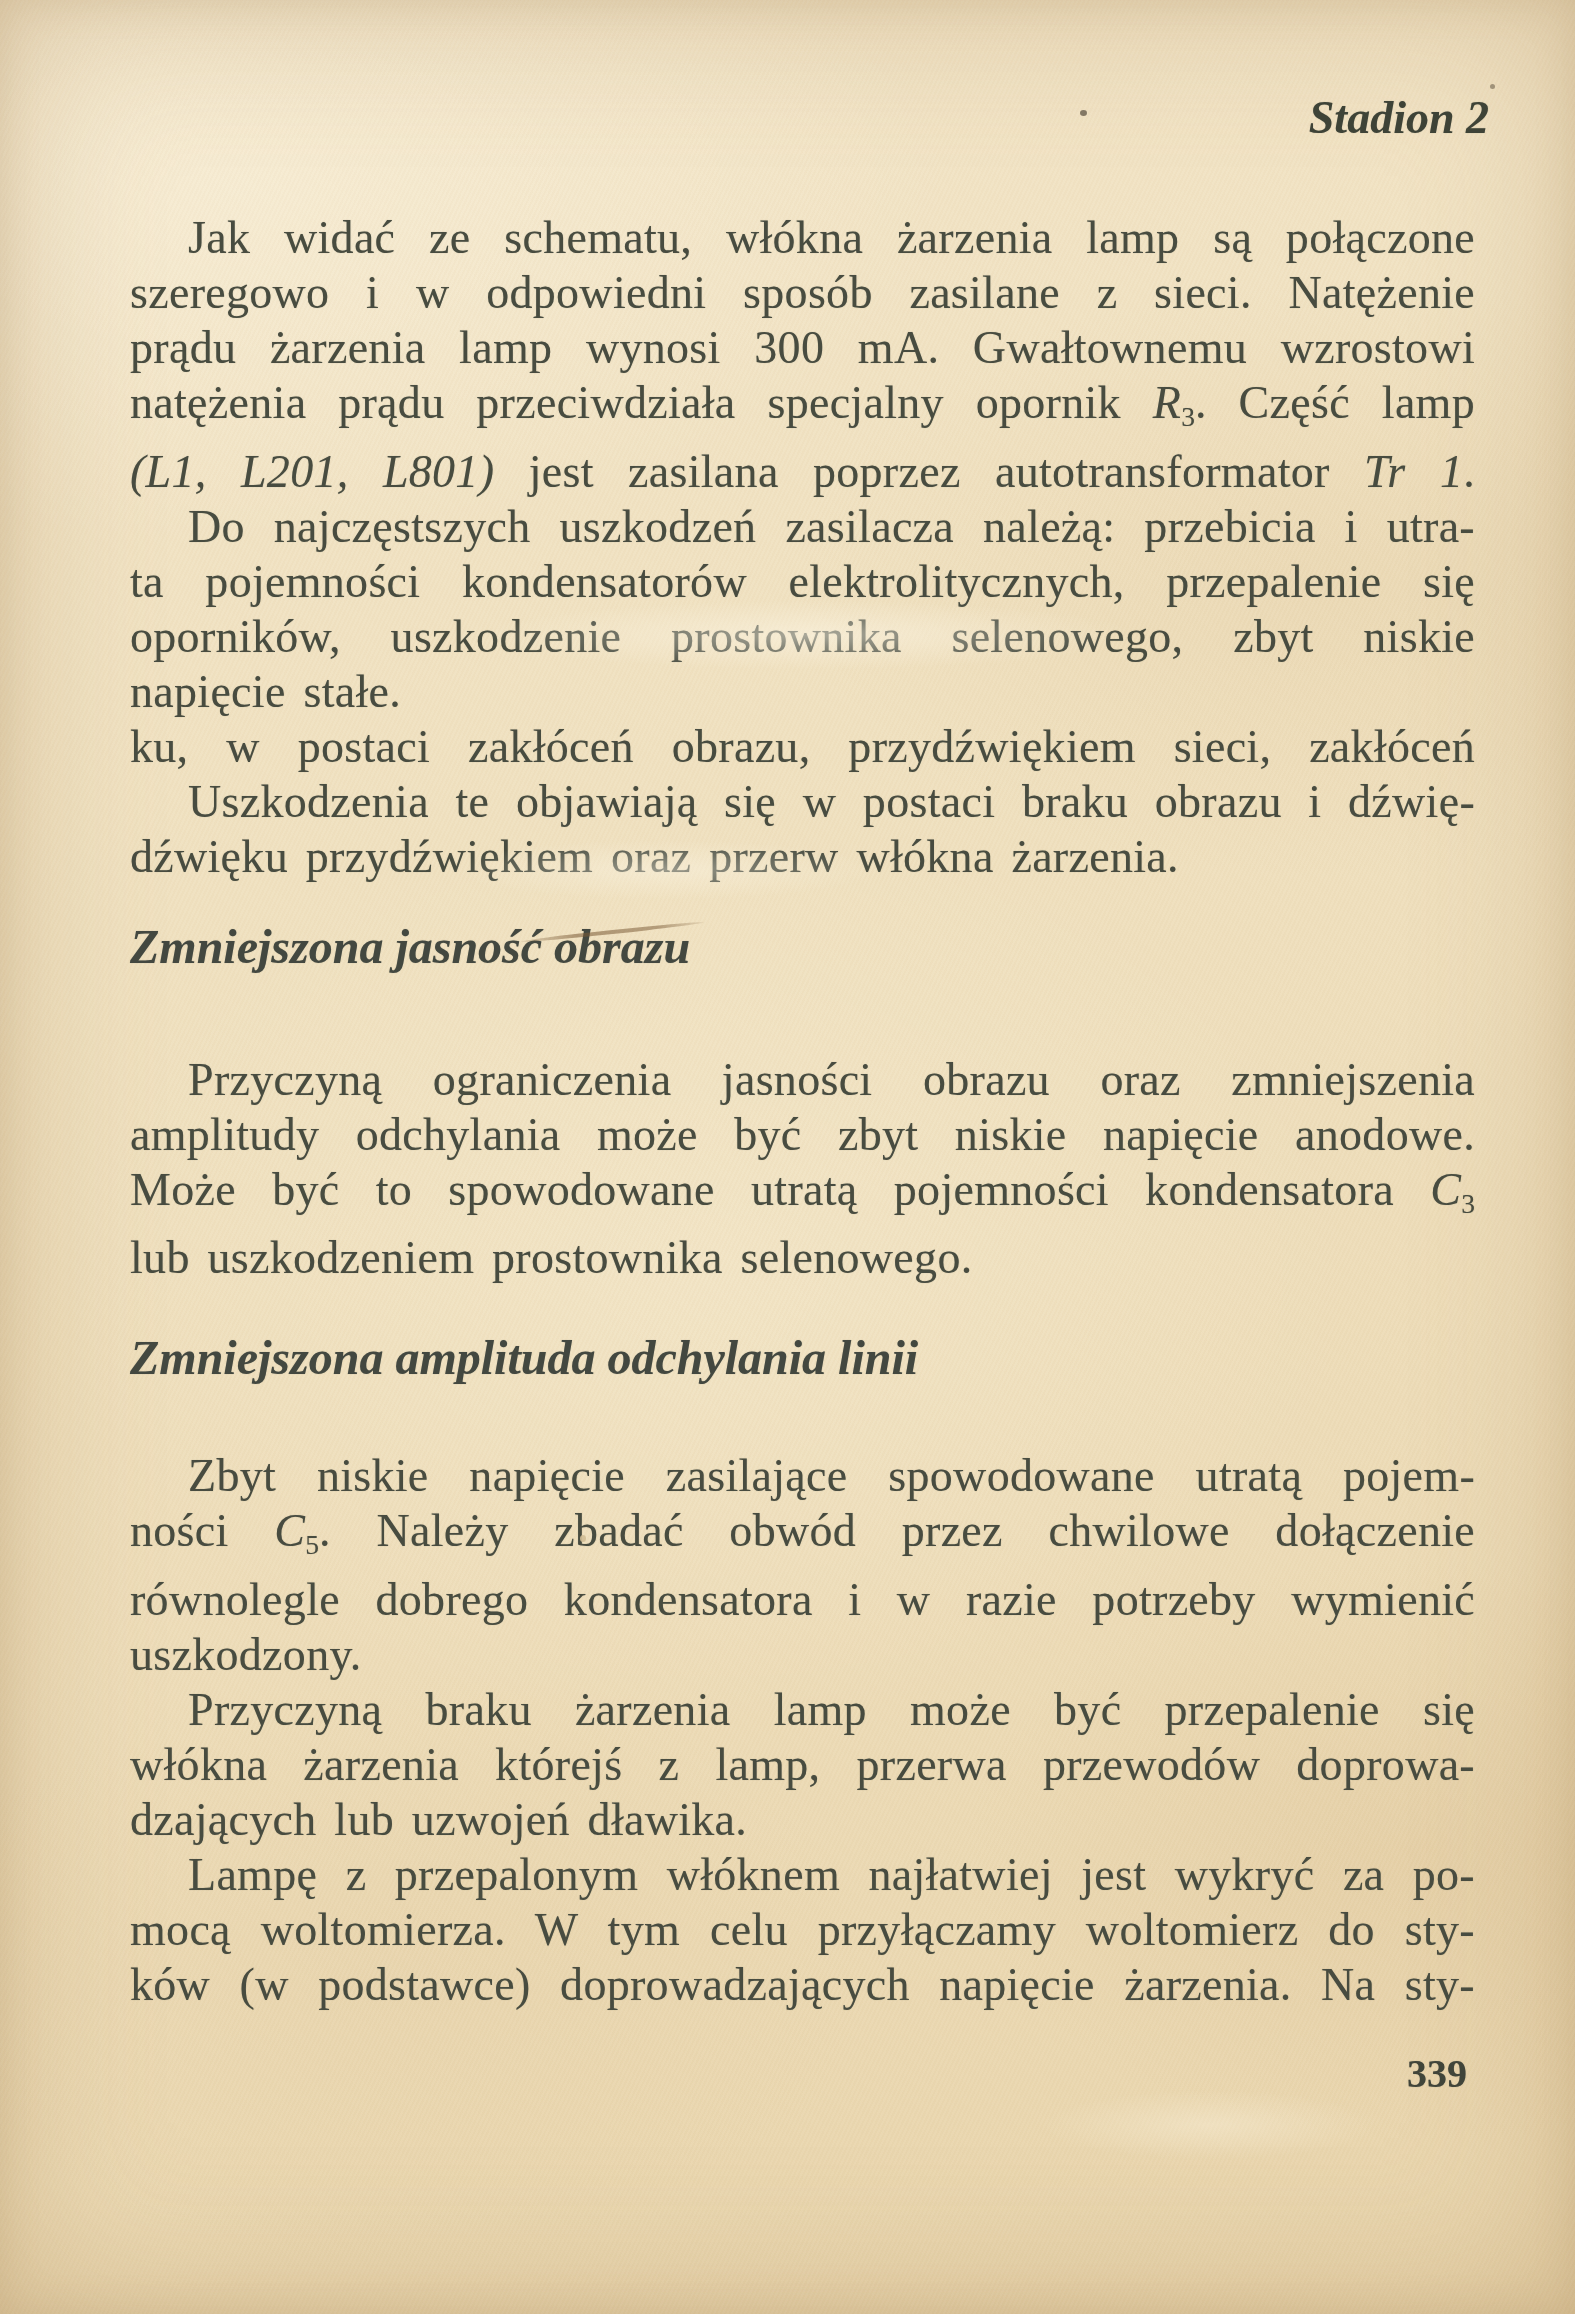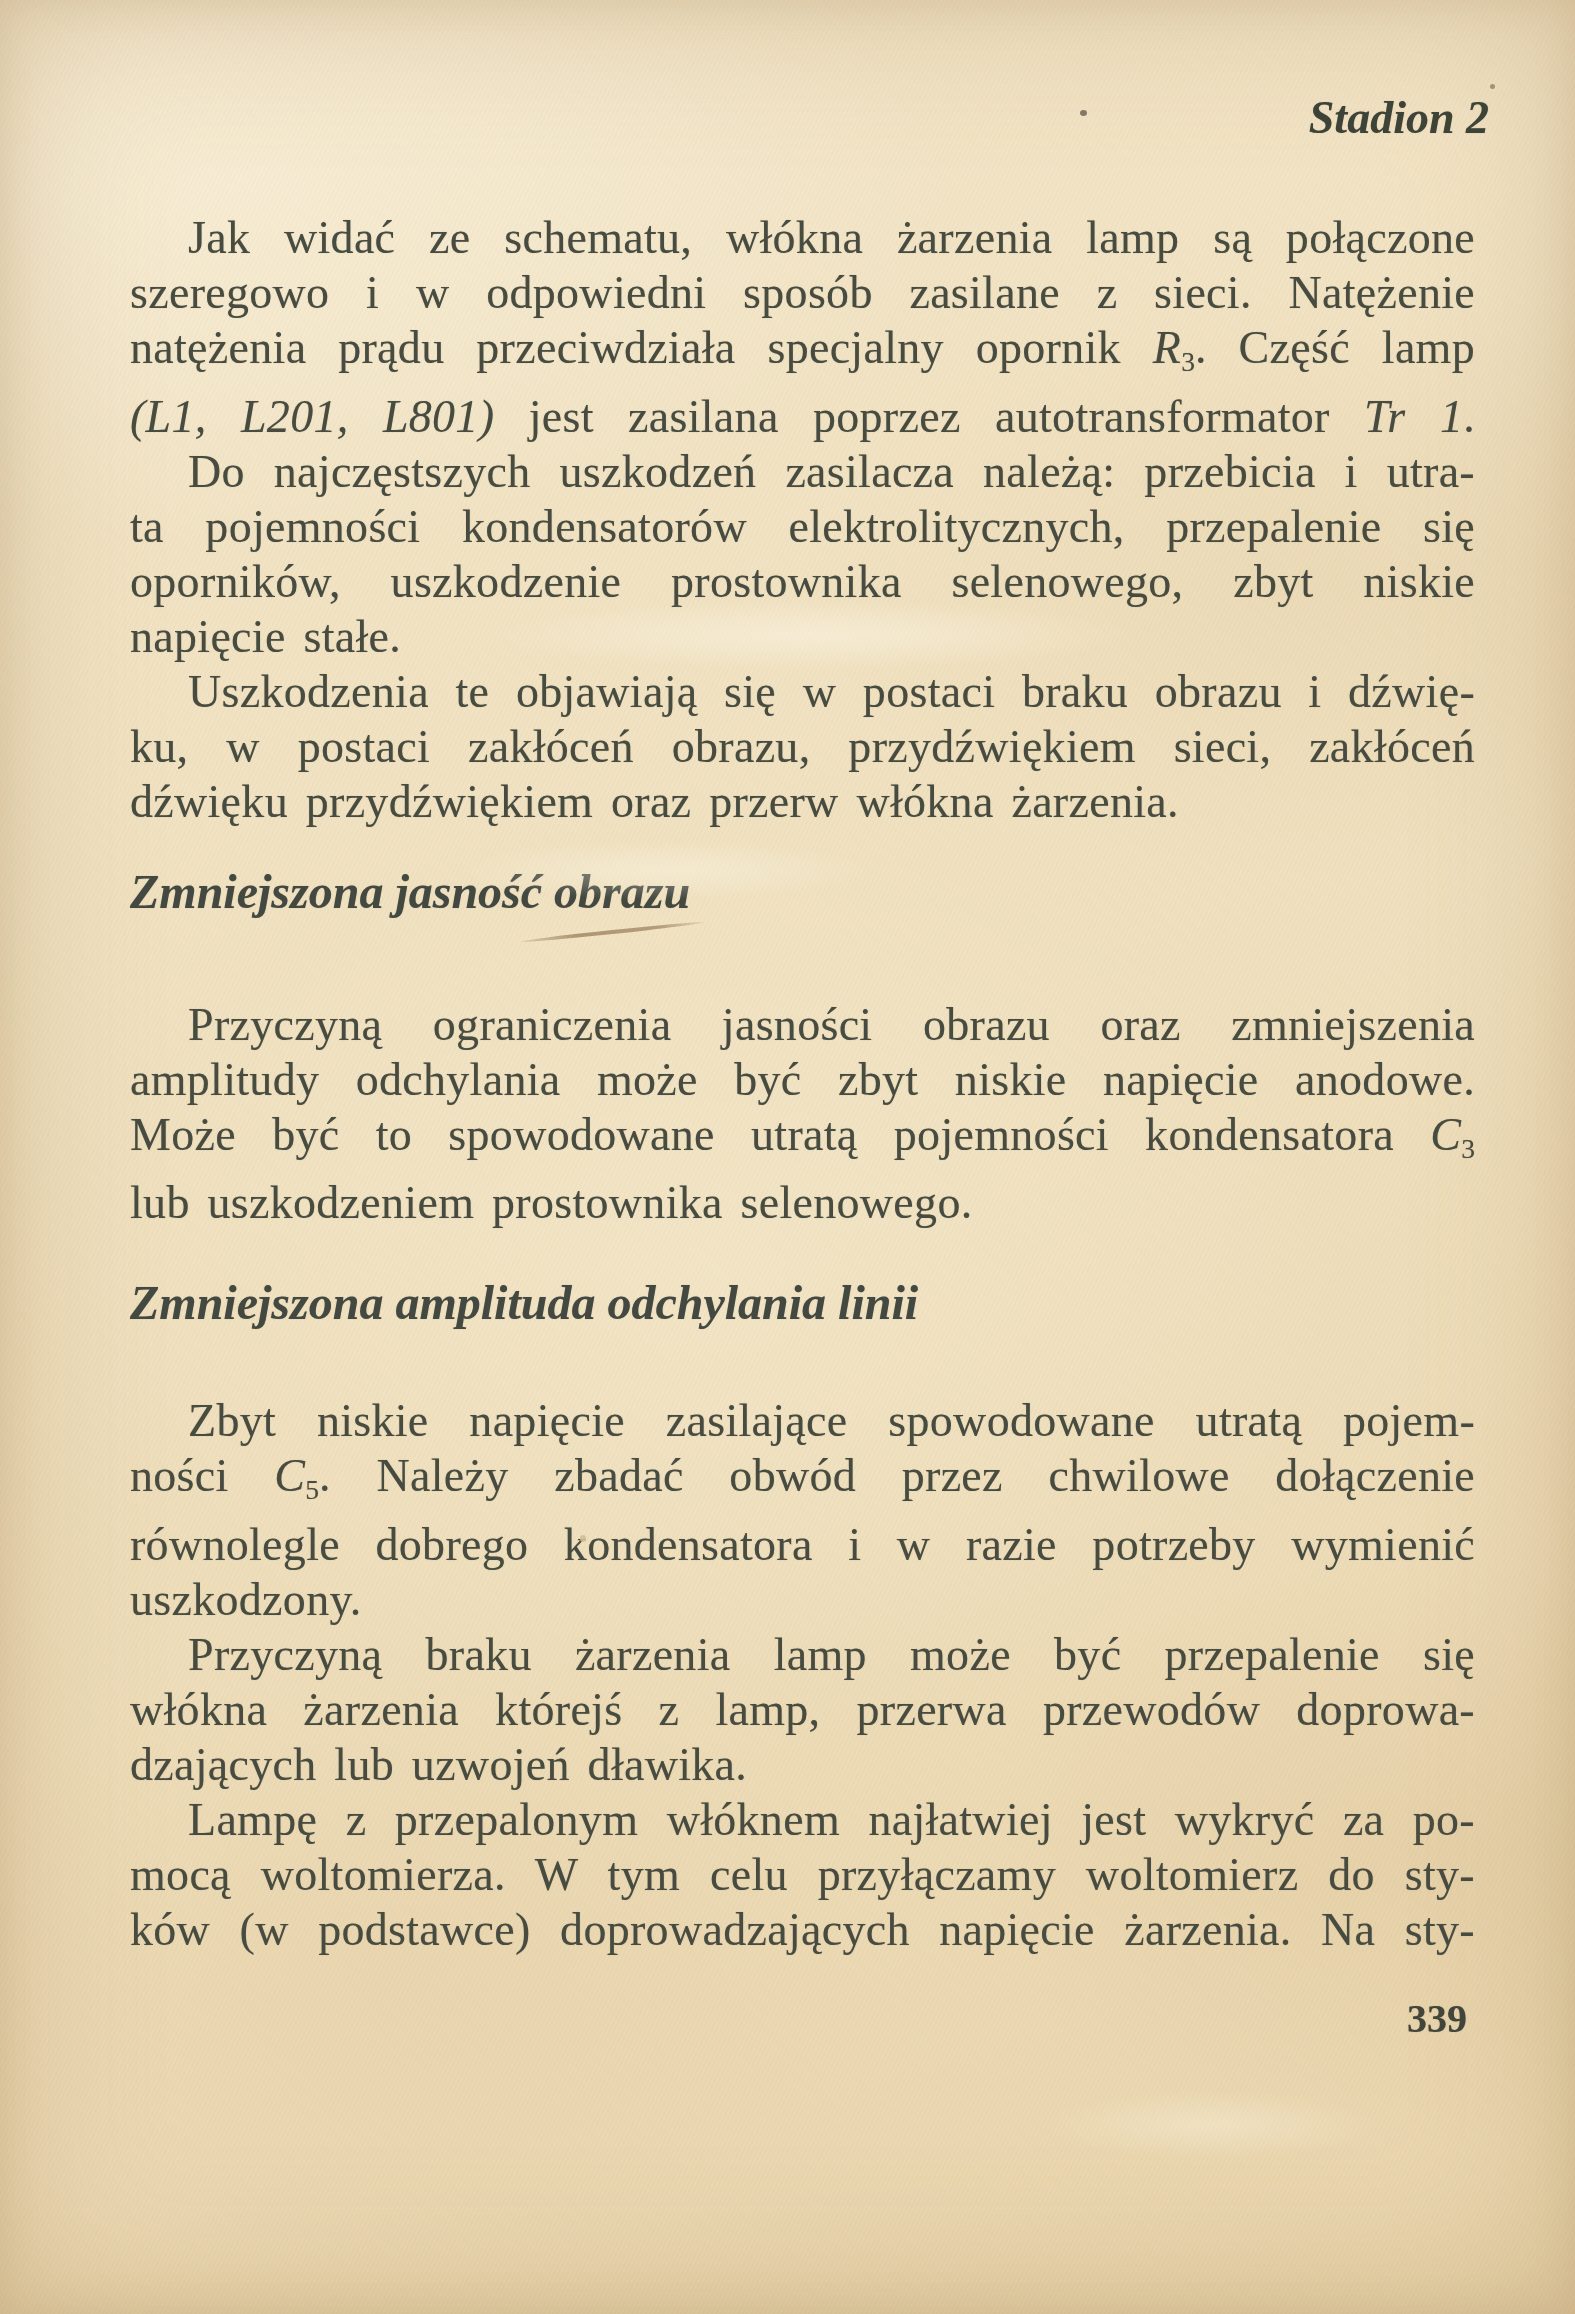--- a/index.html
+++ b/index.html
@@ -124,34 +124,35 @@
 <body>
 
 <div class="page">
   <div class="inner">
 
     <div class="running-head">Stadion 2</div>
 
     <div class="para">
       <div class="line indent">Jak widać ze schematu, włókna żarzenia lamp są połączone</div>
       <div class="line">szeregowo i w odpowiedni sposób zasilane z sieci. Natężenie</div>
+      <div class="line">prądu żarzenia lamp wynosi 300 mA. Gwałtownemu wzrostowi</div>
       <div class="line"><span>natężenia prądu przeciwdziała specjalny opornik </span><span class="it">R</span><span class="sub">3</span><span>. Część lamp</span></div>
       <div class="line"><span class="it">(L1, L201, L801)</span><span> jest zasilana poprzez autotransformator </span><span class="it">Tr 1</span><span>.</span></div>
     </div>
 
     <div class="para">
       <div class="line indent">Do najczęstszych uszkodzeń zasilacza należą: przebicia i utra-</div>
       <div class="line">ta pojemności kondensatorów elektrolitycznych, przepalenie się</div>
       <div class="line">oporników, uszkodzenie prostownika selenowego, zbyt niskie</div>
       <div class="line last">napięcie stałe.</div>
     </div>
 
     <div class="para">
+      <div class="line">ku, w postaci zakłóceń obrazu, przydźwiękiem sieci, zakłóceń</div>
       <div class="line indent">Uszkodzenia te objawiają się w postaci braku obrazu i dźwię-</div>
-      <div class="line">ku, w postaci zakłóceń obrazu, przydźwiękiem sieci, zakłóceń</div>
       <div class="line last">dźwięku przydźwiękiem oraz przerw włókna żarzenia.</div>
     </div>
 
     <div class="heading h1">Zmniejszona jasność obrazu</div>
 
     <div class="para">
       <div class="line indent">Przyczyną ograniczenia jasności obrazu oraz zmniejszenia</div>
       <div class="line">amplitudy odchylania może być zbyt niskie napięcie anodowe.</div>
       <div class="line"><span>Może być to spowodowane utratą pojemności kondensatora </span><span class="it">C</span><span class="sub">3</span></div>
       <div class="line last">lub uszkodzeniem prostownika selenowego.</div>

